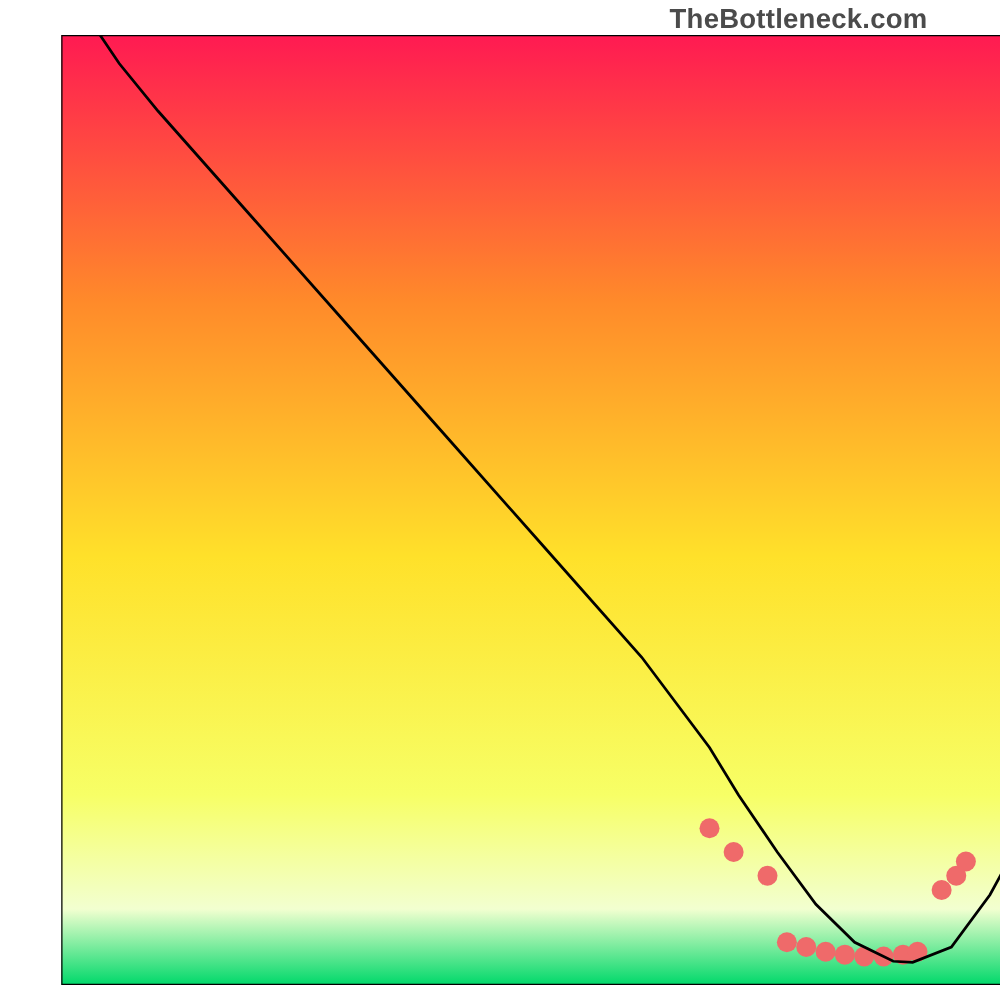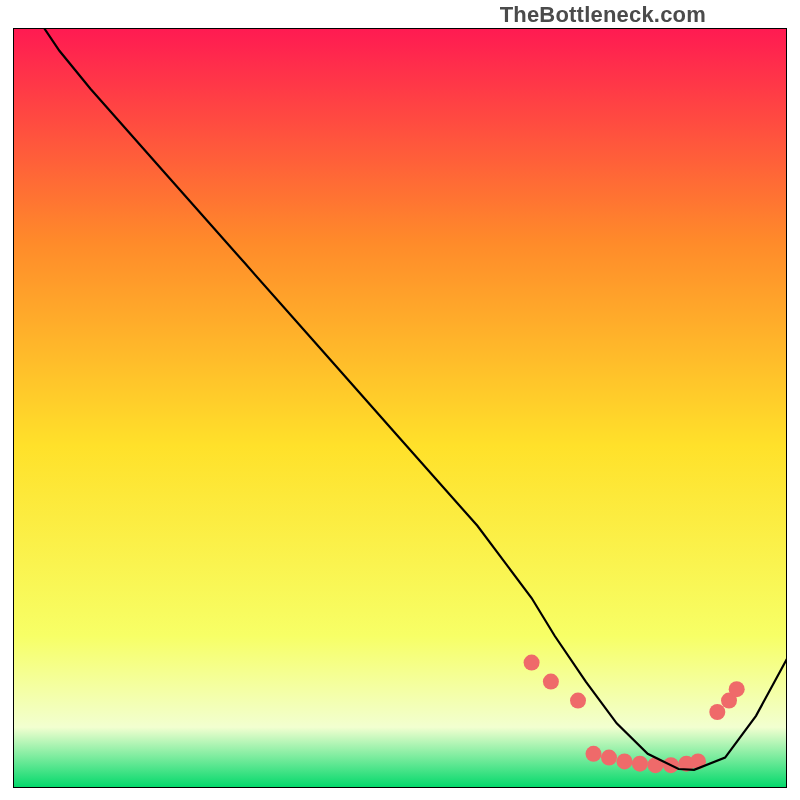--- a/index.html
+++ b/index.html
@@ -8,20 +8,21 @@
     width: 800px;
     height: 800px;
     overflow: hidden;
     background: #fff;
     font-family: Arial, Helvetica, sans-serif;
   }
   .frame {
     position: relative;
     width: 716px;
     height: 800px;
+    margin-left: 36px;
   }
   .watermark {
     position: absolute;
     top: 2px;
     right: 10px;
     font-size: 22px;
     font-weight: 600;
     color: #4b4b4b;
     letter-spacing: 0.2px;
   }

